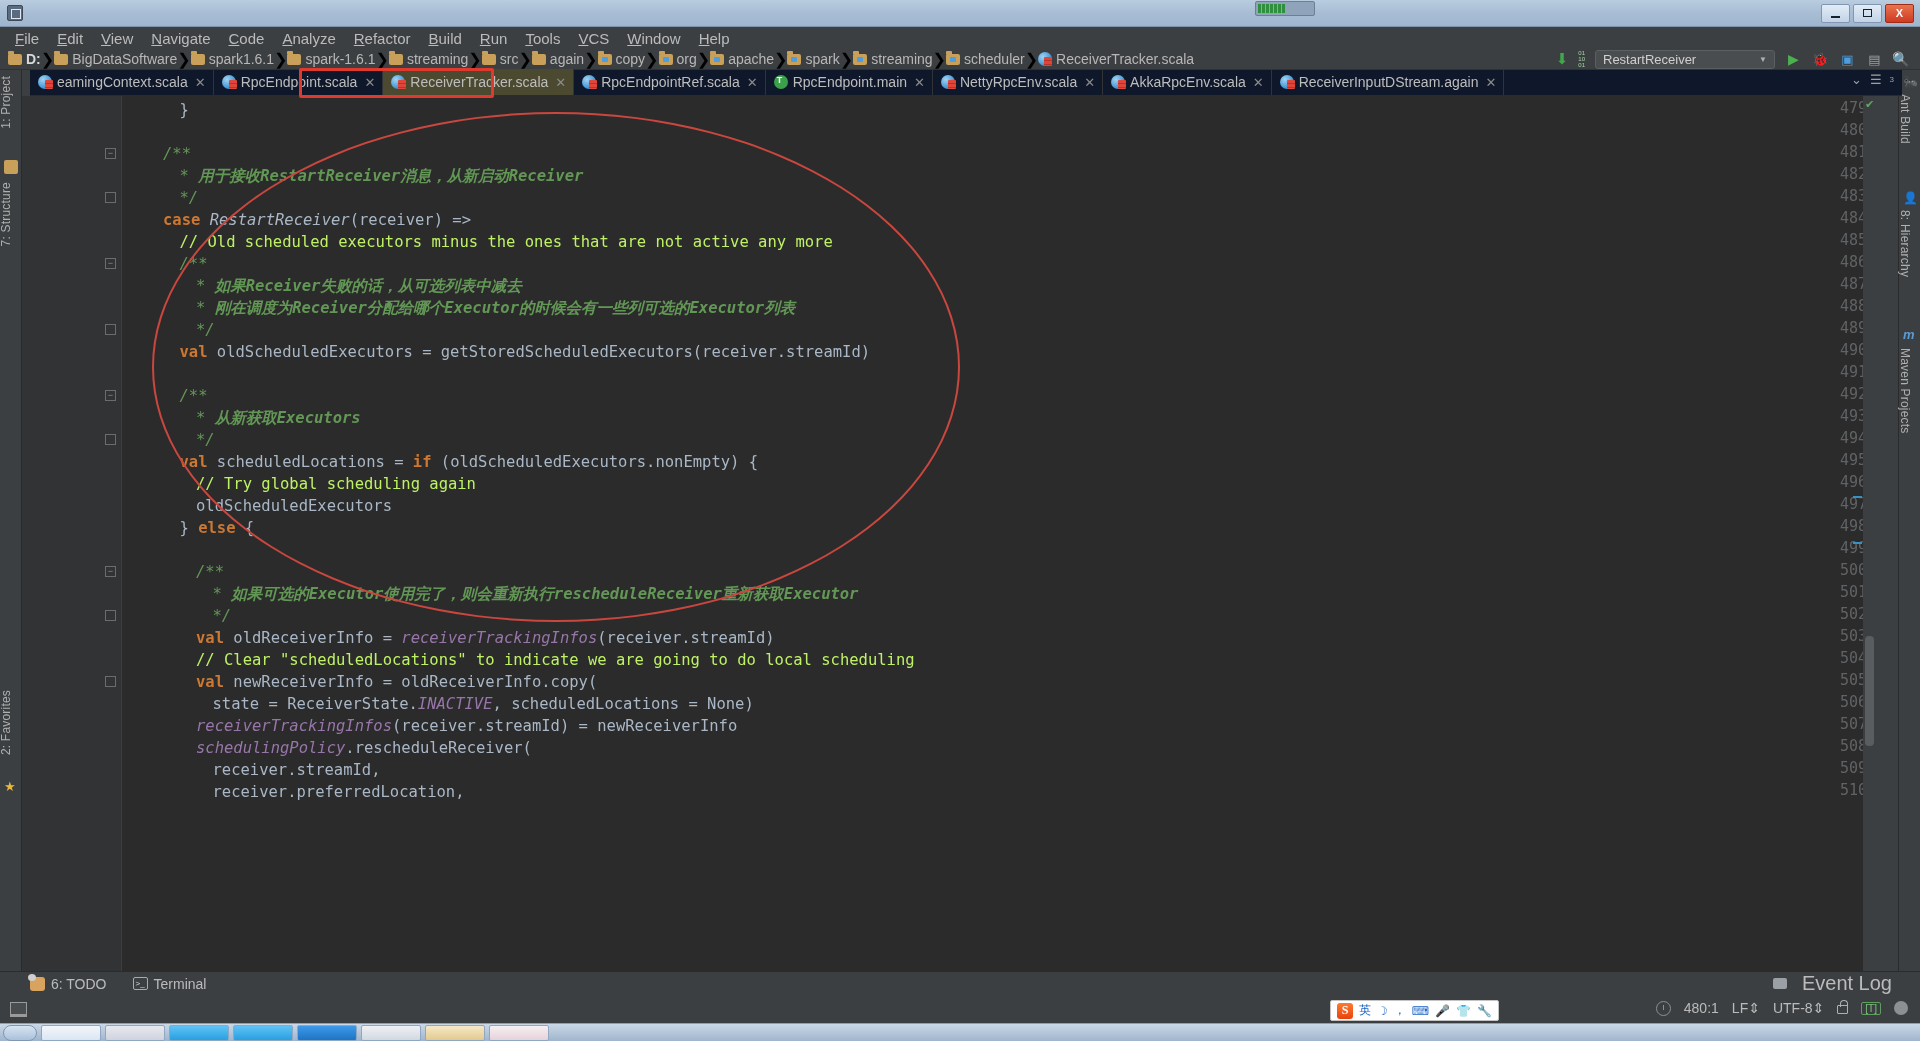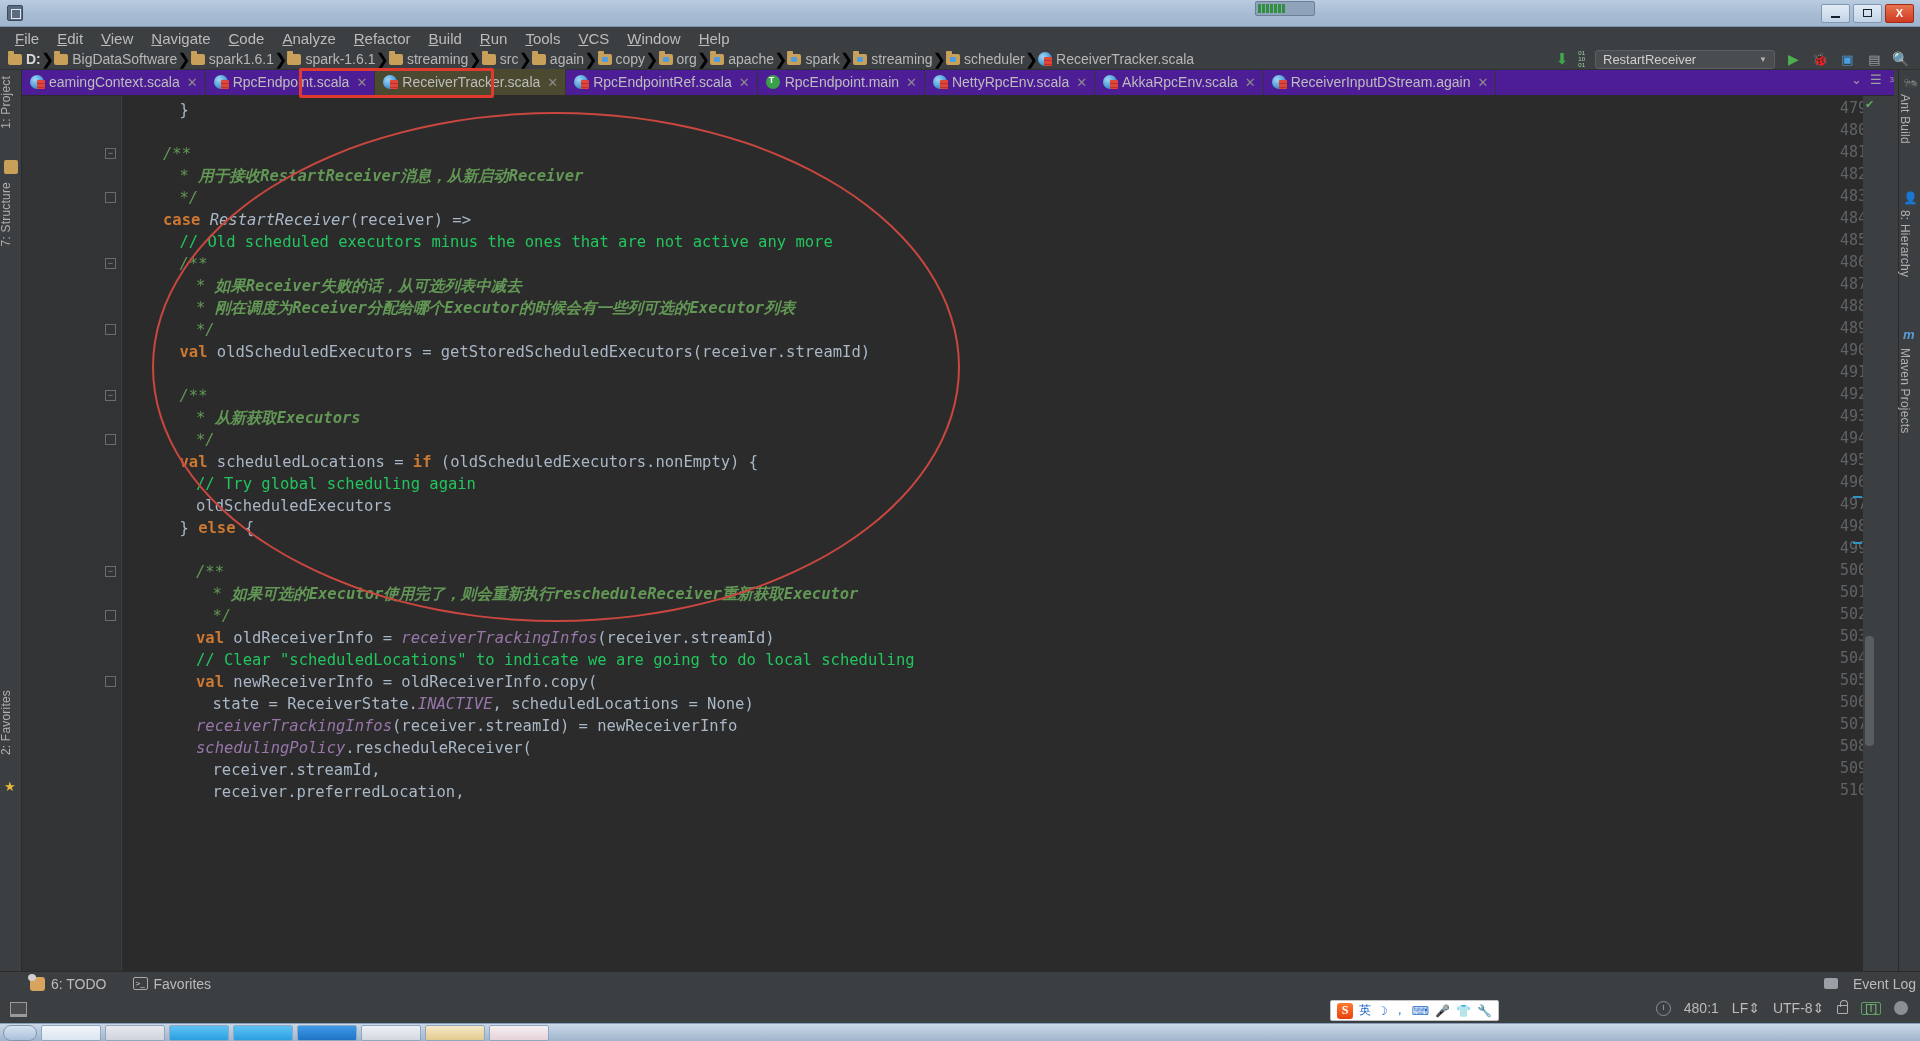--- a/index.html
+++ b/index.html
@@ -95,22 +95,22 @@
   .runcfg{
     display:flex;align-items:center;gap:5px;background:#4a4d4f;border:1px solid #5b5f61;
     border-radius:3px;height:19px;padding:0 7px;min-width:180px;
   }
   .runcfg .t{ font-size:13px;color:#cfcfcf;}
   .runcfg .cv{ margin-left:auto;color:#b0b0b0;font-size:8px;}
   .tb-ico{ width:17px;height:17px;display:flex;align-items:center;justify-content:center;}
 
   
   .tabsbar{
-    position:absolute; left:22px; top:70px; width:1872px; height:26px;
-    background:#4c1d95; display:flex; align-items:flex-end;
+    position:absolute; left:30px; top:70px; width:1872px; height:26px;
+    background:#0f172a; display:flex; align-items:flex-end;
     border-bottom:1px solid #2b2b2b;
   }
   .tab{
     height:26px; display:flex; align-items:center; gap:5px;
     padding:0 7px 0 8px; font-size:14px; color:#bdbdbd; white-space:nowrap;
     border-right:1px solid #313335; position:relative;
   }
   .tab.active{ background:#4e5254; }
   .tab.highlight{ background:#4b4a31; }
   .tab .x{ color:#8b8b8b; font-size:13px; margin-left:2px;}
@@ -174,21 +174,21 @@
     border:1px solid #6a6d70; color:#8d9093; font-size:9px; line-height:9px;
     text-align:center; background:#313335;
   }
   .code{
     position:absolute; left:108px; top:0; right:0; bottom:0;
     font-family:"DejaVu Sans Mono", monospace; font-size:15.5px;
     white-space:pre; color:#a9b7c6;
   }
   .cline{ position:absolute; left:0; height:22px; line-height:22px; }
   .kw{ color:#cc7832; font-weight:bold; }
-  .cmt{ color:#22c55e; }
+  .cmt{ color:#bef264; }
   .doc{ color:#629755; font-style:italic; }
   .docb{ color:#629755; font-style:italic; font-weight:bold;}
   .cls{ color:#a9b7c6; font-style:italic; }
   .fld{ color:#9876aa; font-style:italic; }
   .stat{ color:#9876aa; font-style:italic; }
   .ident{ color:#a9b7c6; }
 
   
   .ellipse{
     position:absolute; left:152px; top:112px; width:808px; height:510px;
@@ -213,22 +213,22 @@
   }
   .bw{ display:flex;align-items:center;gap:6px;font-size:14px;color:#bbbbbb;}
   .todo-ico{
     width:15px;height:14px;border-radius:3px;background:#d8a25f;position:relative;
   }
   .todo-ico:before{content:"";position:absolute;left:-2px;top:-3px;width:8px;height:7px;background:#cfcfcf;border-radius:50%;}
   .term-ico{
     width:15px;height:13px;border:1px solid #aaaaaa;border-radius:2px;
     font-size:8px;color:#dddddd;display:flex;align-items:center;justify-content:center;
   }
-  .bottom-right{ margin-left:auto; display:flex;align-items:center;gap:15px;padding-right:4px;
-     font-size:14px;color:#bbbbbb;}
+  .bottom-right{ margin-left:auto; display:flex;align-items:center;gap:15px;padding-right:28px;
+     font-size:20px;color:#bbbbbb;}
   .evt-ico{width:14px;height:11px;background:#9aa0a6;border-radius:2px;}
 
   
   .statusbar{
     position:absolute; left:0; top:995px; width:1920px; height:28px;
     background:#3c3f41; display:flex; align-items:center;
   }
   .sb-left-ico{
     width:17px;height:15px;border:1px solid #9a9a9a;border-bottom-width:3px;
     margin-left:10px; background:#4a4d4f;
@@ -532,21 +532,21 @@
 
   <div class="ellipse"></div>
 
   <div class="bottombar">
     <div class="bw">
       <span class="todo-ico"></span>
       <span>6: TODO</span>
     </div>
     <div class="bw">
       <span class="term-ico">&gt;_</span>
-      <span>Favorites</span>
+      <span>Terminal</span>
     </div>
     <div class="bottom-right">
       <span class="evt-ico"></span>
       <span>Event Log</span>
     </div>
   </div>
 
   <div class="statusbar">
     <div class="sb-left-ico"></div>
   </div>

